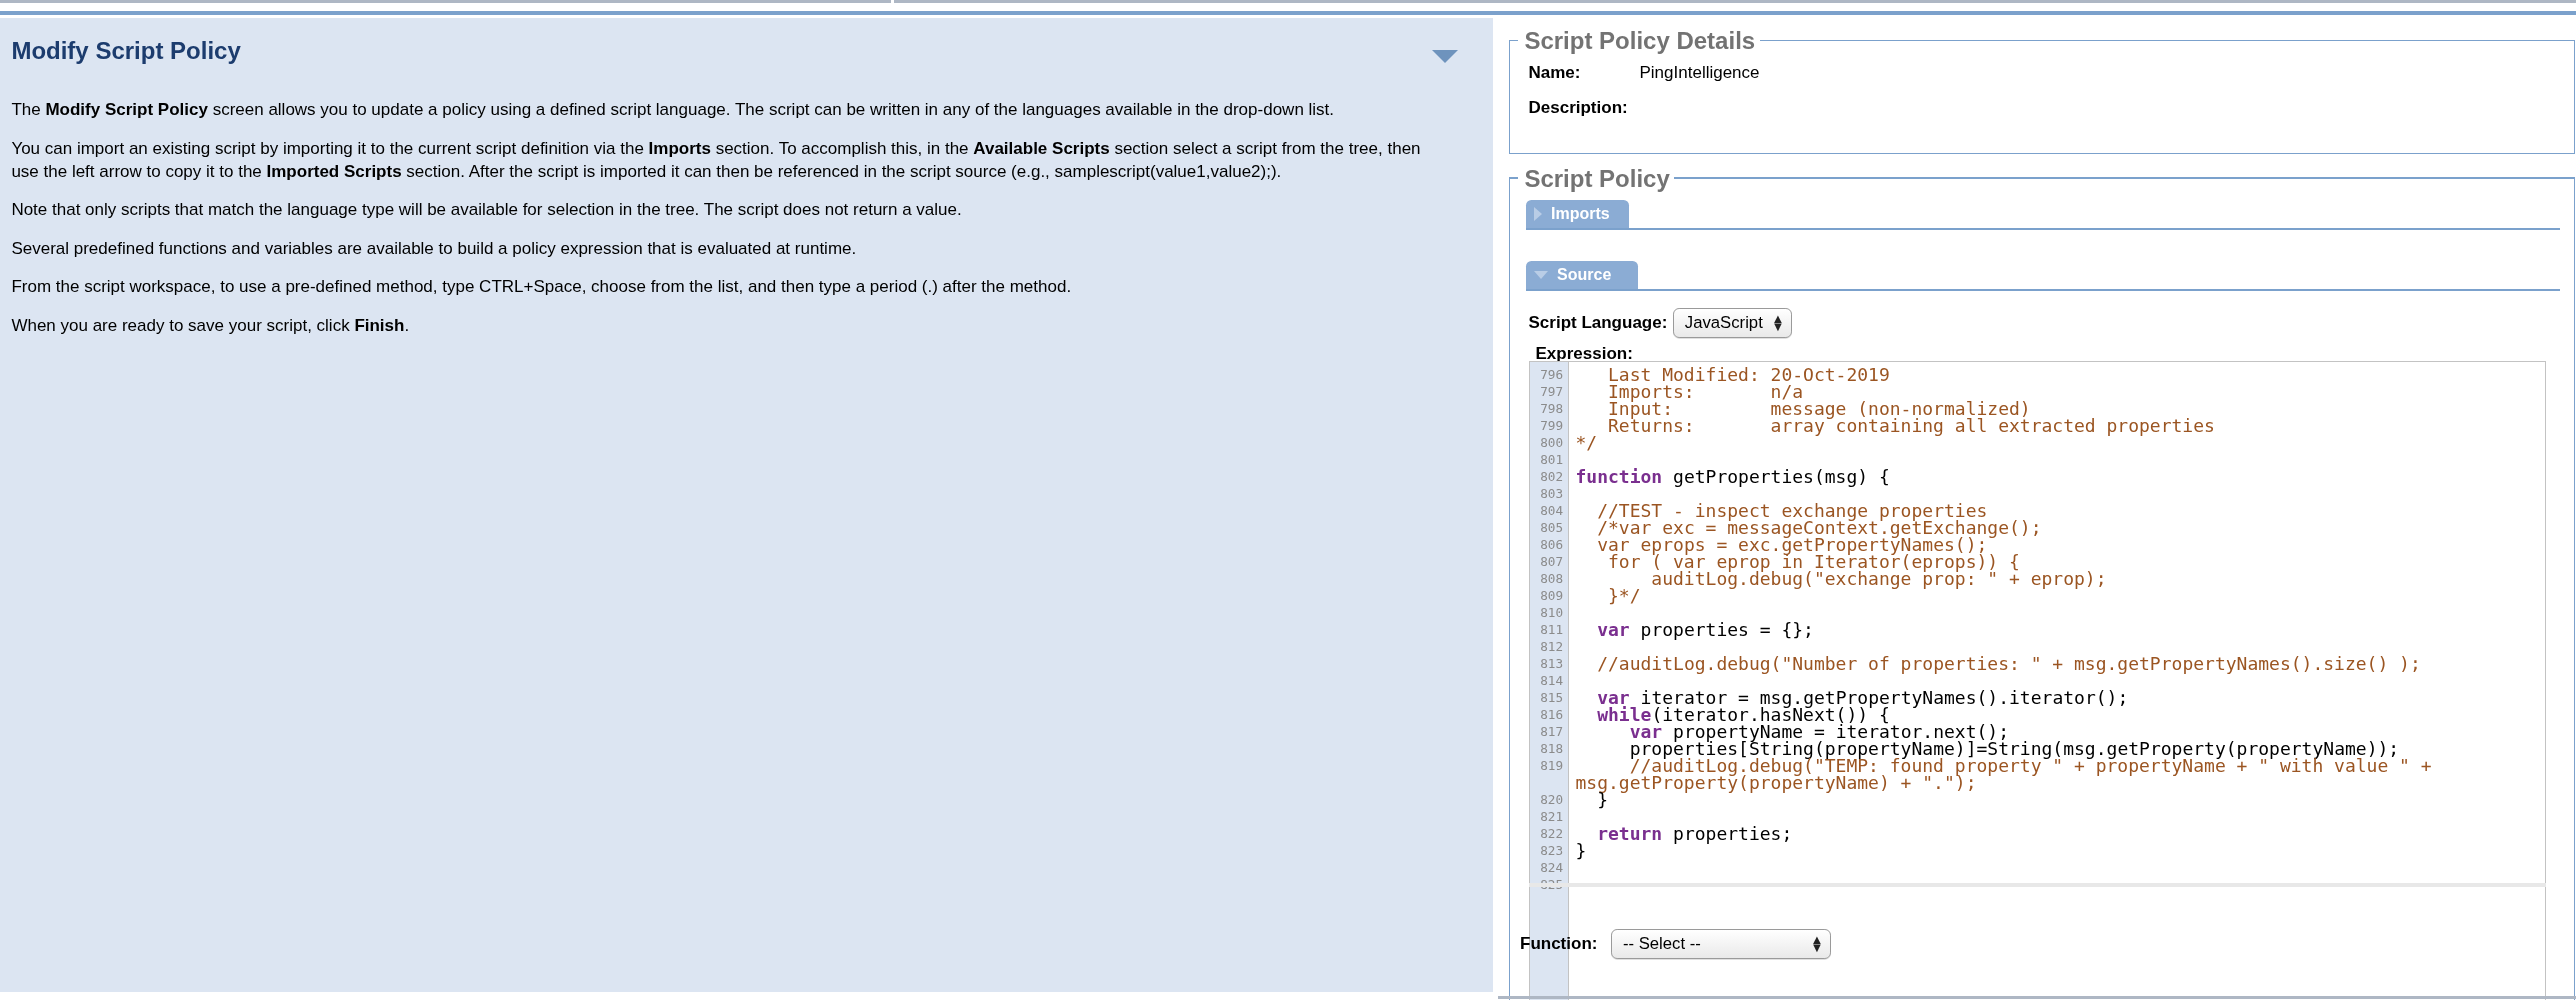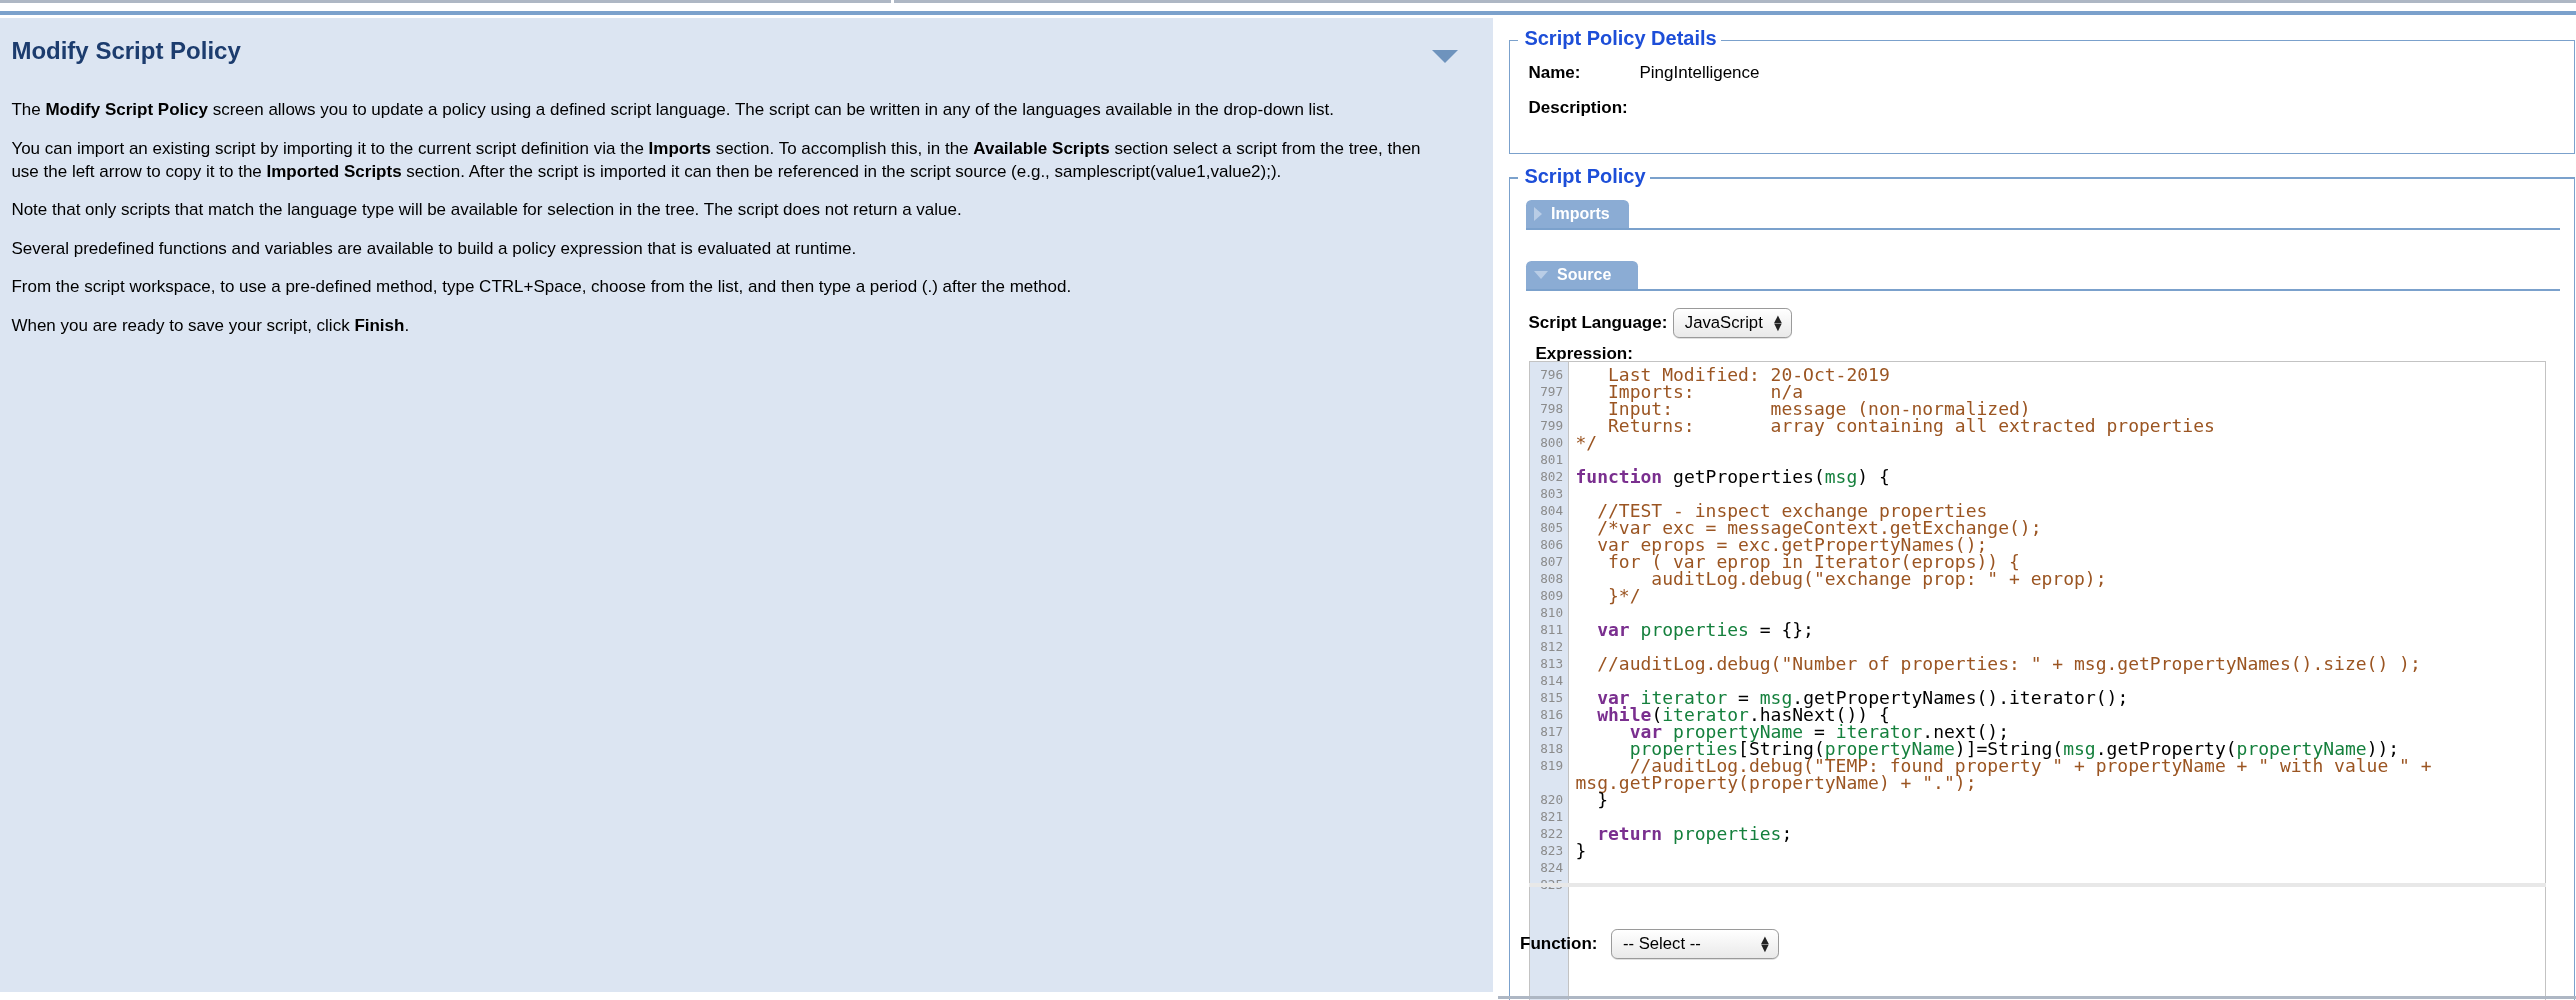--- a/index.html
+++ b/index.html
@@ -104,23 +104,23 @@
     top: 0;
     height: 1.8px;
     background: #7ba1cc;
   }
   .group-legend {
     position: absolute;
     top: -12.3px;
     left: 10.5px;
     background: #ffffff;
     padding: 0 4.4px;
-    font-size: 20px;
+    font-size: 24px;
     font-weight: bold;
-    color: #1d4ed8;
+    color: #737373;
     white-space: nowrap;
   }
 
   
   #details-group {
     left: 10.5px; top: 24.5px;
     width: 1066px; height: 114px;
   }
   .field-row { position: absolute; font-size: 17px; }
   .field-label { font-weight: bold; color: #000; }
@@ -260,42 +260,42 @@
     font-size: 18px;
     line-height: 17px;
     white-space: pre;
     color: #000000;
     overflow: hidden;
   }
   .code .ln { display: block; height: 17px; }
   .code .wrap2 { height: 34px; white-space: pre-wrap; }
   .cm { color: #9b5522; }
   .kw { color: #7a2f8f; font-weight: bold; }
-  .var { color: #15803d; }
+  .var { color: #000000; }
   .pl  { color: #000000; }
 
   .editor-scroll-h {
     position: absolute;
     left: 19px;
     top: 706px;
     width: 1017px;
     height: 4.4px;
     background: #e8e8e8;
   }
 
   
   .func-row {
     position: absolute;
     left: 10.5px;
     display: flex;
     align-items: center;
     gap: 14px;
   }
   .func-select {
-    width: 168px;
+    width: 220px;
   }
 
   .bottom-rule {
     position: absolute;
     left: 1498px;
     top: 996px;
     width: 1078px;
     height: 2.6px;
     background: #aeb7c4;
   }

